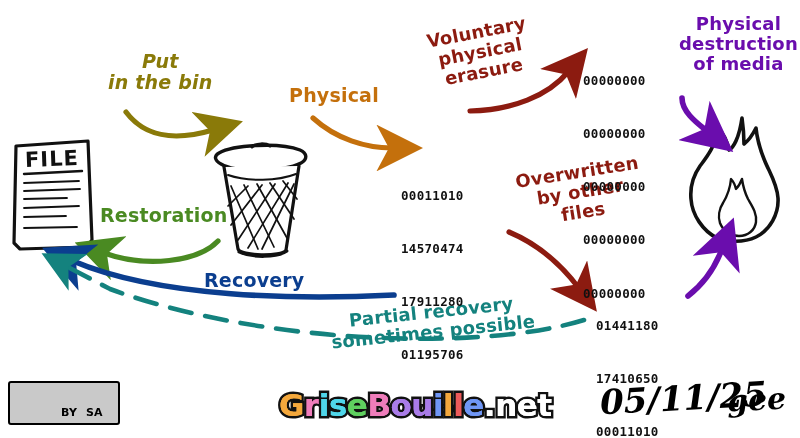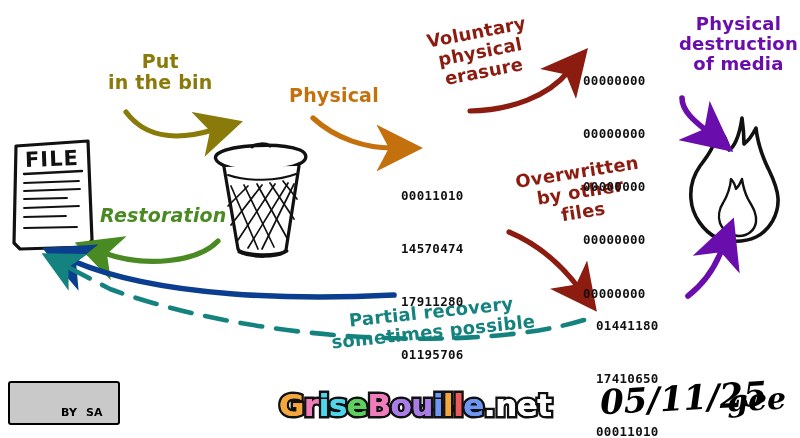--- a/index.html
+++ b/index.html
@@ -207,39 +207,40 @@
       <circle cx="71" cy="391" r="2.2" fill="#ffffff"></circle>
       <rect x="69" y="394" width="4" height="9" fill="#ffffff"></rect>
       <circle cx="98" cy="396" r="12" fill="#000000"></circle>
       <circle cx="98" cy="396" r="5" fill="none" stroke="#ffffff" stroke-width="2.6"></circle>
       <path d="M98,386 L98,392" stroke="#ffffff" stroke-width="2.6"></path>
     </g>
   </svg>
 
   <div class="label" style="left:25px; top:148px; font-size:21px; color:#111111; font-weight:800; letter-spacing:1px; transform:rotate(-2deg);">FILE</div>
 
-  <div class="label" style="left:108px; top:51px; font-size:19px; color:#8a7a09; text-align:center;">Put
+  <div class="label" style="left:108px; top:51px; font-size:19px; color:#8a7a09; text-align:center;font-style:italic;">Put
 in the bin</div>
 
   <div class="label" style="left:289px; top:85px; font-size:19px; color:#c4700c;">Physical</div>
 
   <div class="label" style="left:430px; top:22px; font-size:18px; color:#8c1b10; text-align:center; transform:rotate(-11deg);">Voluntary
 physical
 erasure</div>
 
   <div class="label" style="left:679px; top:14px; font-size:18px; color:#6a0dad; text-align:center;">Physical
 destruction
 of media</div>
 
   <div class="label" style="left:518px; top:162px; font-size:18px; color:#8c1b10; text-align:center; transform:rotate(-9deg);">Overwritten
 by other
 files</div>
 
-  <div class="label" style="left:100px; top:205px; font-size:19px; color:#4a8a22;font-style:italic;">Restoration</div>
-
+  <div class="label" style="left:100px; top:205px; font-size:19px; color:#4a8a22;">Restoration</div>
+
+  <div class="label" style="left:204px; top:270px; font-size:19px; color:#0b3e8f;">Recovery</div>
 
   <div class="label" style="left:330px; top:302px; font-size:18px; color:#14827e; text-align:center; transform:rotate(-6deg);">Partial recovery
 sometimes possible</div>
 
   <div class="binary" style="left:583px; top:36px;text-align:center;">
     <div>00000000</div>
     <div>00000000</div>
     <div>00000000</div>
     <div>00000000</div>
     <div>00000000</div>

